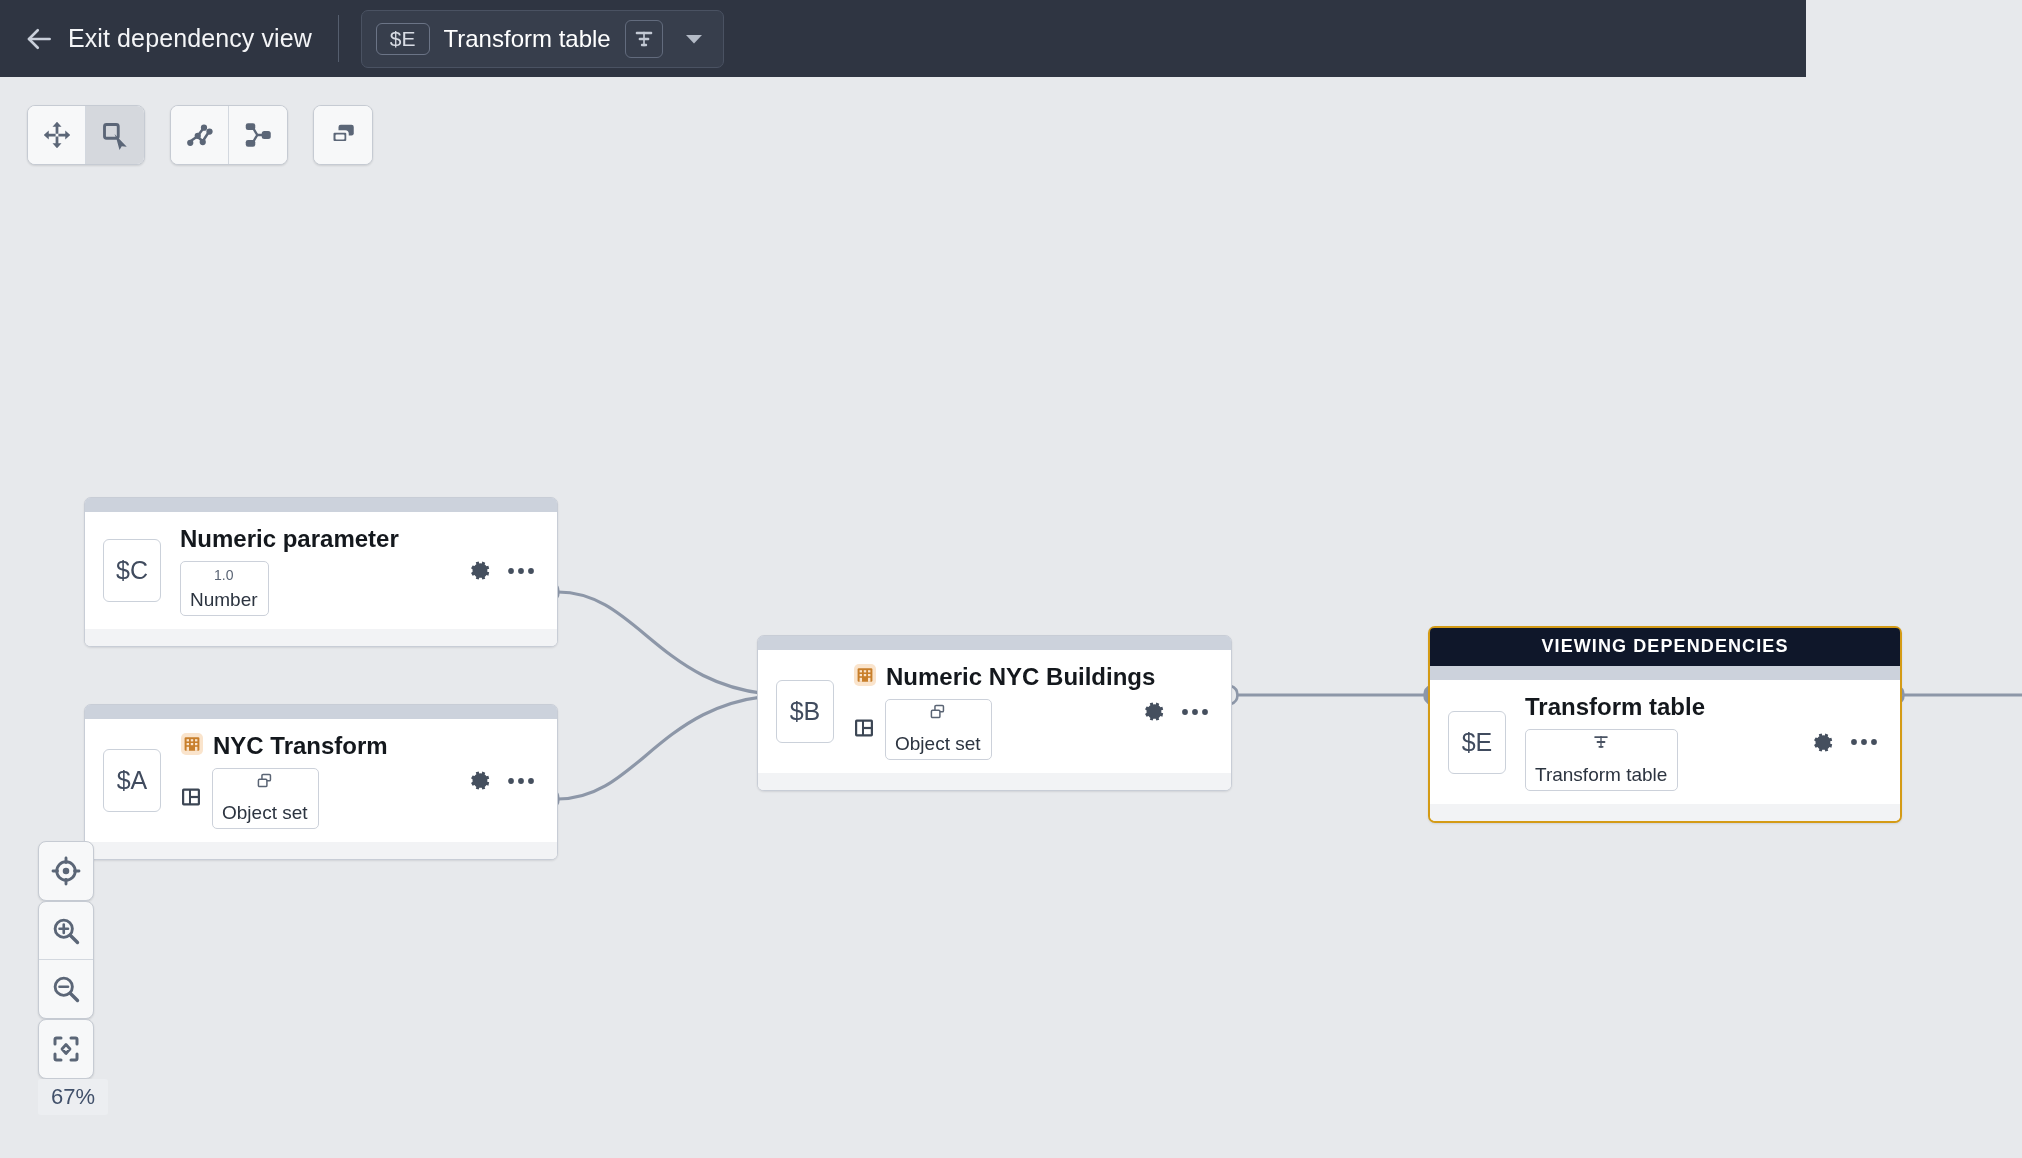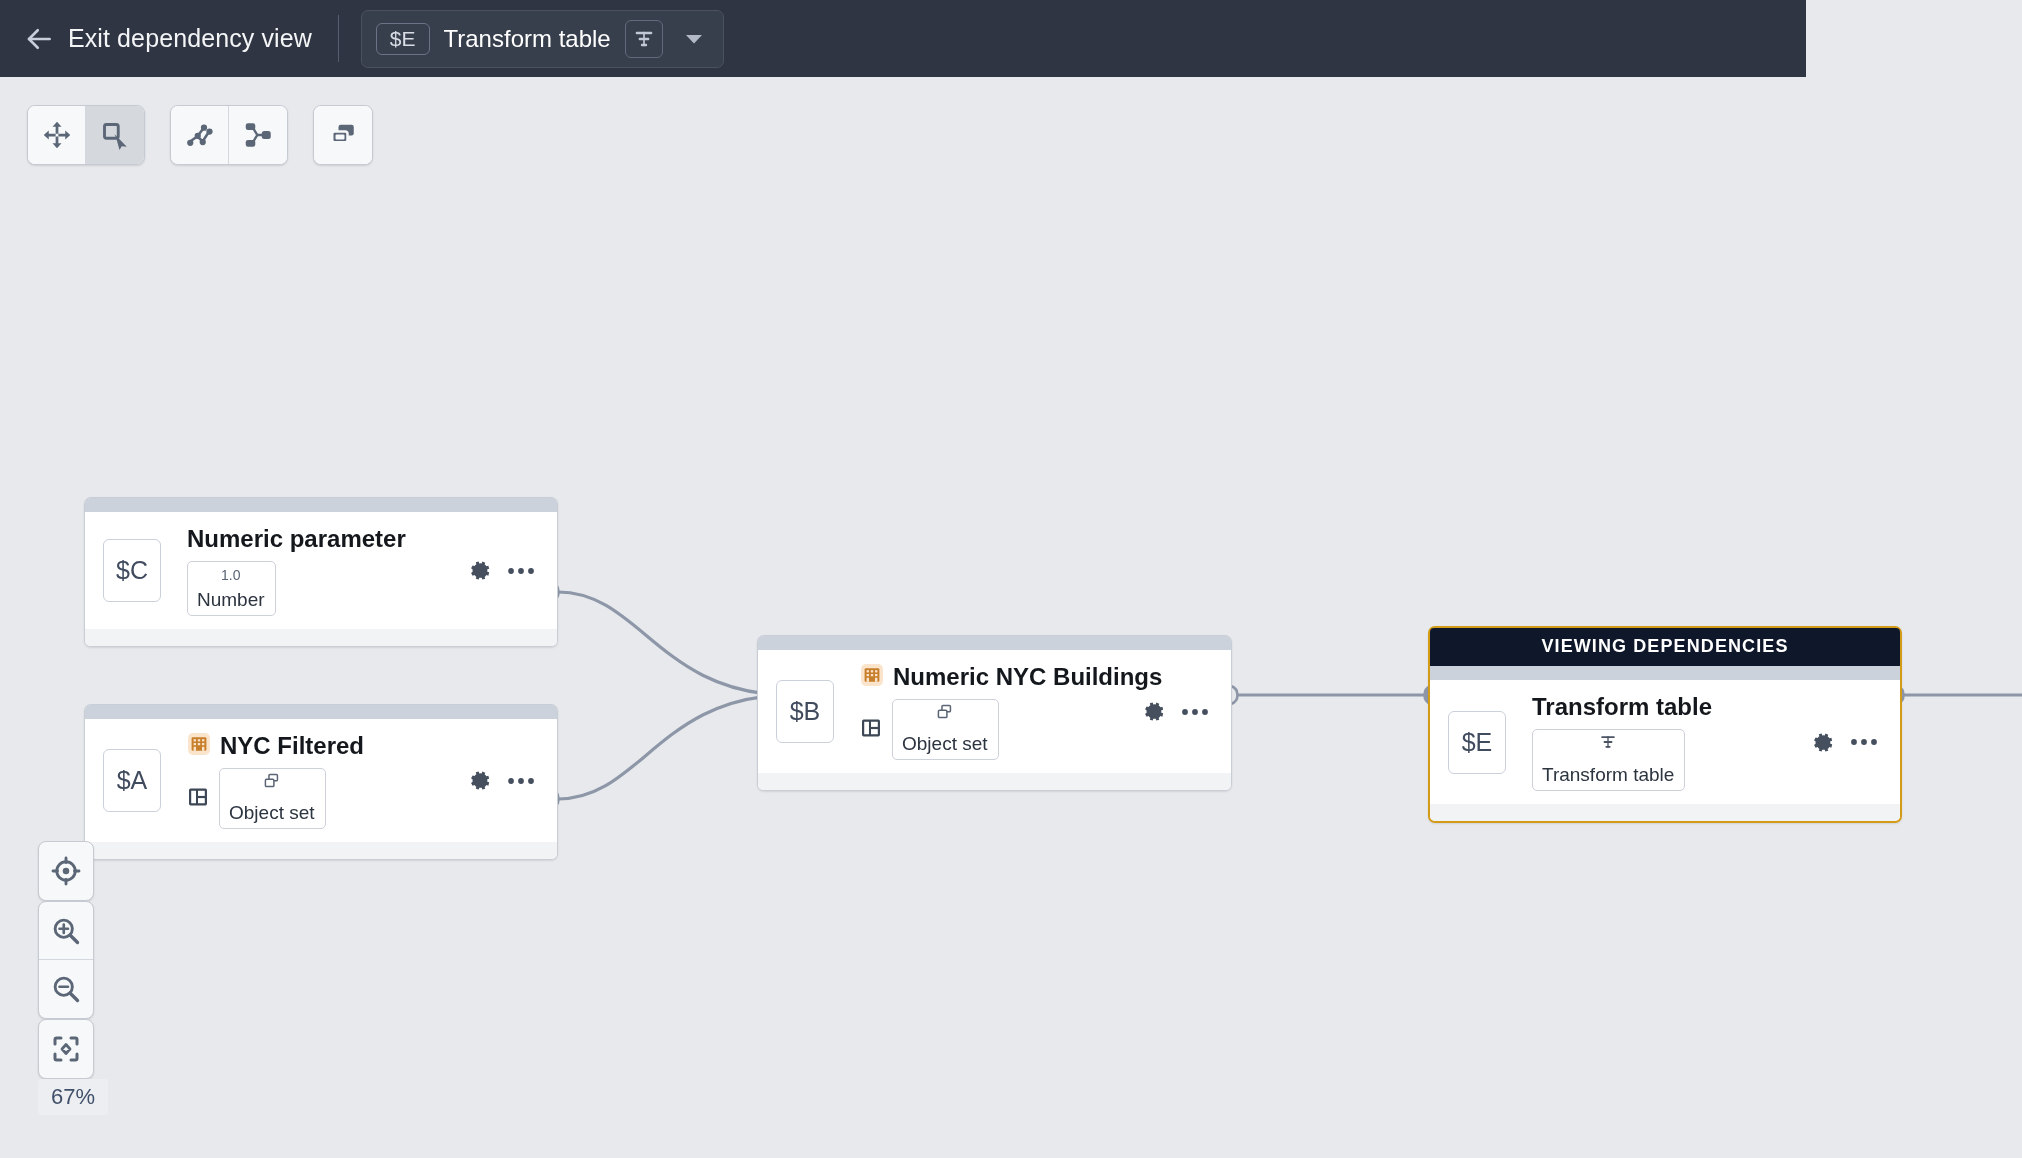--- a/index.html
+++ b/index.html
@@ -179,21 +179,21 @@
     margin-left: 18px;
     border: 1px solid #cbd1da;
     border-radius: 6px;
     background: #fff;
     color: #404b5e;
     font-size: 25px;
     display: flex; align-items: center; justify-content: center;
     flex: 0 0 auto;
   }
   .node-main {
-    margin-left: 26px;
+    margin-left: 19px;
     display: flex; flex-direction: column;
     gap: 8px;
     flex: 1 1 auto;
     min-width: 0;
   }
   .node-title-row {
     display: flex; align-items: center; gap: 9px;
   }
   .node-title {
     font-size: 24px;
@@ -411,21 +411,21 @@
                 <rect x="10.8" y="7.2" width="2.4" height="2.2"></rect>
                 <rect x="15" y="7.2" width="2.4" height="2.2"></rect>
                 <rect x="6.6" y="11" width="2.4" height="2.2"></rect>
                 <rect x="10.8" y="11" width="2.4" height="2.2"></rect>
                 <rect x="15" y="11" width="2.4" height="2.2"></rect>
                 <rect x="6.6" y="14.8" width="2.4" height="4"></rect>
                 <rect x="15" y="14.8" width="2.4" height="4"></rect>
               </g>
             </svg>
           </span>
-          <span class="node-title">NYC Filtered</span>
+          <span class="node-title">NYC Transform</span>
         </div>
         <div class="node-meta-row">
           <span>
             <svg width="22" height="22" viewBox="0 0 24 24">
               <rect x="2.2" y="2.8" width="19.6" height="18.4" rx="1.8" fill="#3c4654"></rect>
               <rect x="4.6" y="5.2" width="5.2" height="13.6" fill="#fff"></rect>
               <rect x="12" y="5.2" width="7.4" height="5.6" fill="#fff"></rect>
               <rect x="12" y="13.2" width="7.4" height="5.6" fill="#fff"></rect>
             </svg>
           </span>

